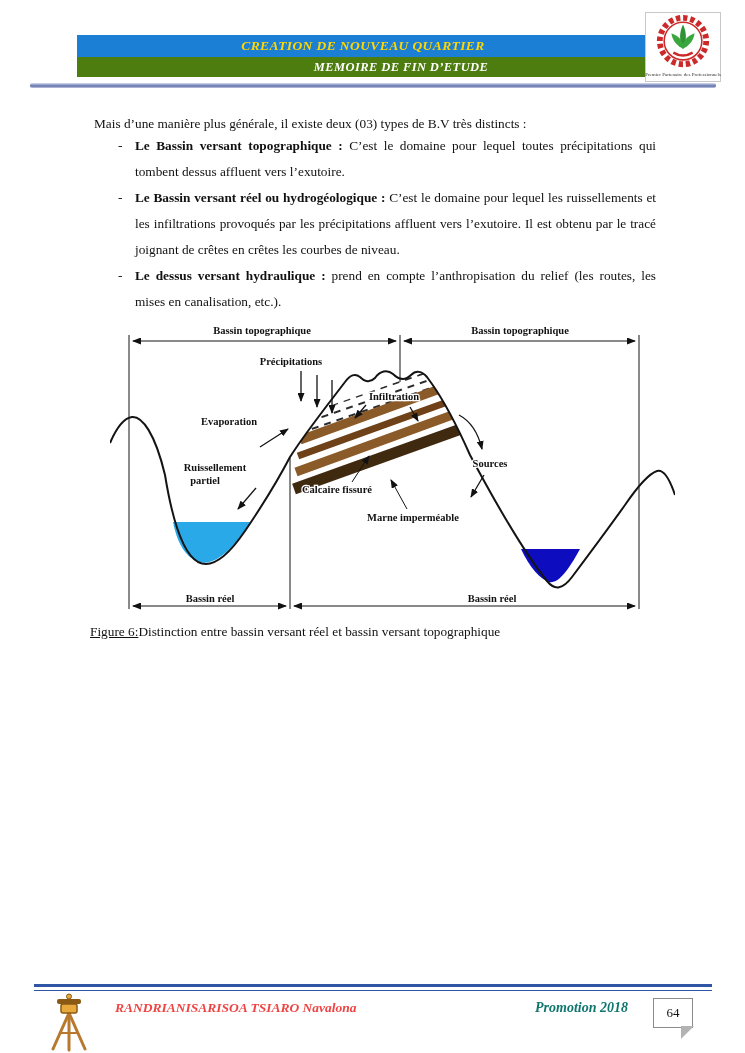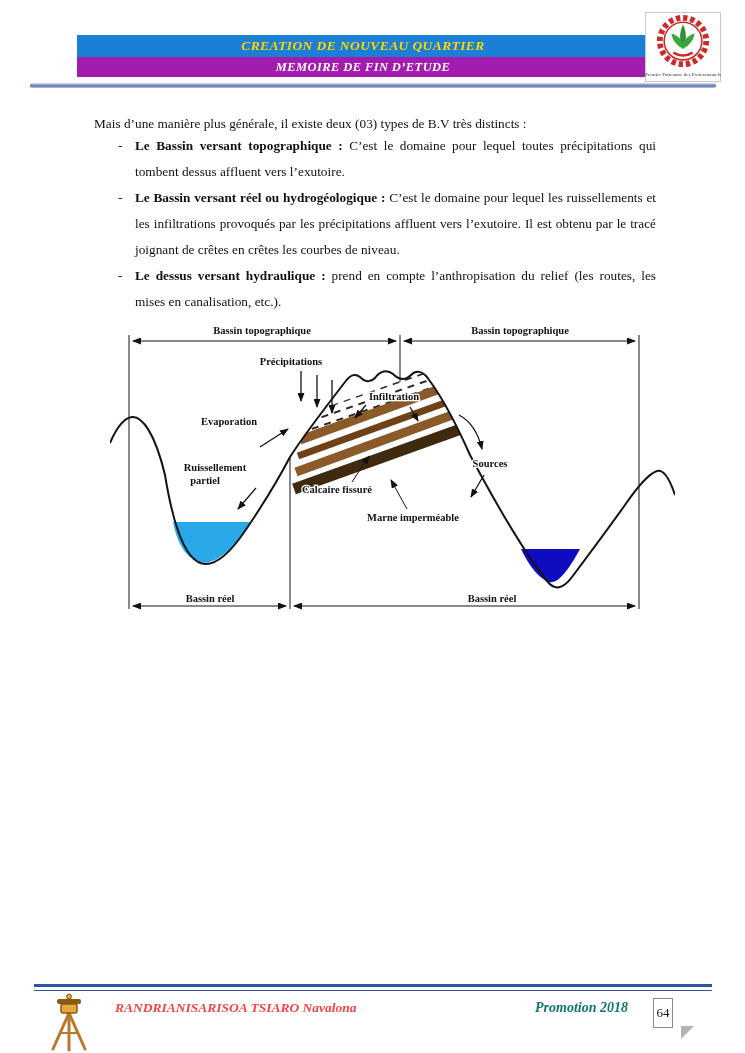--- a/index.html
+++ b/index.html
@@ -3,21 +3,21 @@
 <meta charset="utf-8">
 <style>
   html,body{margin:0;padding:0;width:745px;height:1053px;background:#ffffff;overflow:hidden;}
   body{font-family:"Liberation Serif", serif;color:#111;position:relative;}
   .page{position:absolute;inset:0;}
 
   
   .banner{position:absolute;left:77px;width:572px;display:flex;align-items:center;justify-content:center;}
   .banner-top{top:35px;height:22px;background:#1b7fd6;}
   .banner-top span{color:#ffd700;font-weight:bold;font-style:italic;font-size:13.5px;letter-spacing:.4px;}
-  .banner-sub{top:57px;height:20px;background:#a21caf;}
+  .banner-sub{top:57px;height:20px;background:#4d7c0f;padding-left:38px;}
   .banner-sub span{color:#ffffff;font-weight:bold;font-style:italic;font-size:12.5px;letter-spacing:.4px;}
   .logo-box{position:absolute;left:645px;top:12px;width:76px;height:70px;background:#fff;border:1px solid #c9c9c9;
             display:flex;flex-direction:column;align-items:center;justify-content:flex-start;box-sizing:border-box;}
   .logo-caption{font-size:5px;color:#333;white-space:nowrap;margin-top:1px;}
   .header-divider{position:absolute;left:30px;top:83px;width:686px;height:5px;
     background:linear-gradient(to bottom,#d9def0 0%,#8a97c6 40%,#5f6ea8 60%,#c3cae4 100%);border-radius:2px;}
 
   
   .intro{position:absolute;left:90px;top:107px;width:566px;font-size:13.3px;margin:4px;line-height:26px;}
   .list{position:absolute;left:90px;top:133px;width:566px;}
@@ -30,21 +30,21 @@
     stroke:#ffffff;stroke-width:2.5px;paint-order:stroke;}
   .caption{position:absolute;left:90px;top:624px;margin:0;font-size:13.3px;}
   .caption-label{text-decoration:underline;}
 
   
   .footer-divider{position:absolute;left:34px;top:984px;width:678px;height:3px;
     border-top:3px solid #2f55a4;border-bottom:1.5px solid #2f55a4;}
   .surveyor{position:absolute;left:33px;top:993px;width:72px;height:60px;}
   .footer-author{position:absolute;left:115px;top:1000px;font-weight:bold;font-style:italic;color:#ef4444;font-size:13.5px;}
   .footer-promotion{position:absolute;left:535px;top:1000px;font-weight:bold;font-style:italic;color:#0f766e;font-size:14px;}
-  .page-box{position:absolute;left:653px;top:998px;width:20px;height:30px;border:1px solid #8a8a8a;background:#fff;
+  .page-box{position:absolute;left:653px;top:998px;width:40px;height:30px;border:1px solid #8a8a8a;background:#fff;
     display:flex;align-items:center;justify-content:center;font-size:13px;box-sizing:border-box;}
   .page-fold{position:absolute;left:681px;top:1026px;width:0;height:0;
     border-left:13px solid #b3b3b3;border-bottom:13px solid transparent;}
 </style>
 </head>
 <body>
 
 <div class="page">
 
   <div class="banner banner-top">
@@ -165,20 +165,21 @@
       <text x="380" y="142" text-anchor="middle">Sources</text>
       <text x="105" y="146" text-anchor="middle">Ruissellement</text>
       <text x="95" y="159" text-anchor="middle">partiel</text>
       <text x="227" y="168" text-anchor="middle">Calcaire fissuré</text>
       <text x="303" y="196" text-anchor="middle">Marne imperméable</text>
       <text x="100" y="277" text-anchor="middle">Bassin réel</text>
       <text x="382" y="277" text-anchor="middle">Bassin réel</text>
     </svg>
   </div>
 
+  <p class="caption"><span class="caption-label">Figure 6:</span><span>Distinction entre bassin versant réel et bassin versant topographique</span></p>
 
   <div class="footer-divider"></div>
 
   <div class="surveyor">
     <svg viewBox="0 0 72 60" width="72" height="60">
       <line x1="36" y1="20" x2="20" y2="56" stroke="#b8792e" stroke-width="3" stroke-linecap="round"></line>
       <line x1="36" y1="20" x2="36" y2="57" stroke="#b8792e" stroke-width="3" stroke-linecap="round"></line>
       <line x1="36" y1="20" x2="52" y2="56" stroke="#b8792e" stroke-width="3" stroke-linecap="round"></line>
       <line x1="27" y1="40" x2="45" y2="40" stroke="#b8792e" stroke-width="2"></line>
       <rect x="28" y="11" width="16" height="9" rx="2" fill="#e7a93c" stroke="#8a5a14" stroke-width="1.5"></rect>

